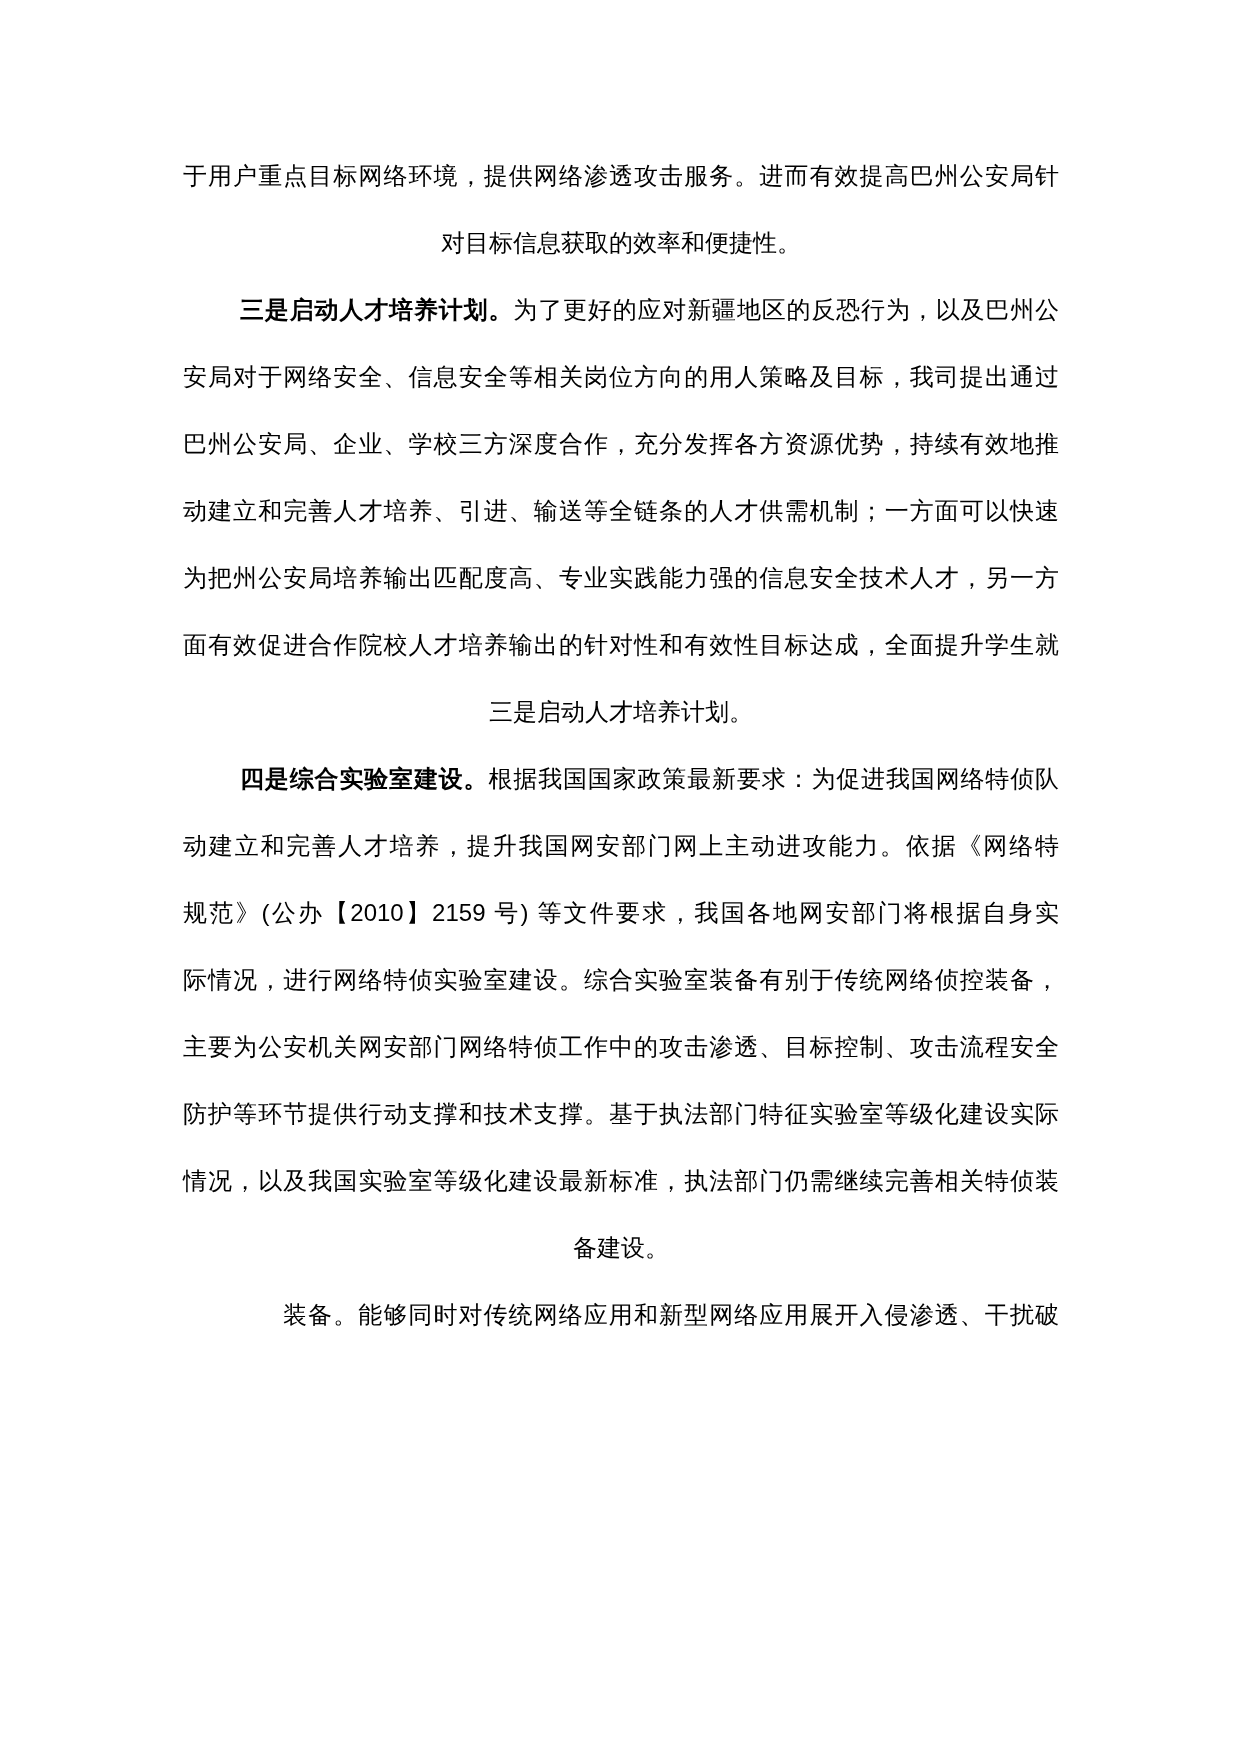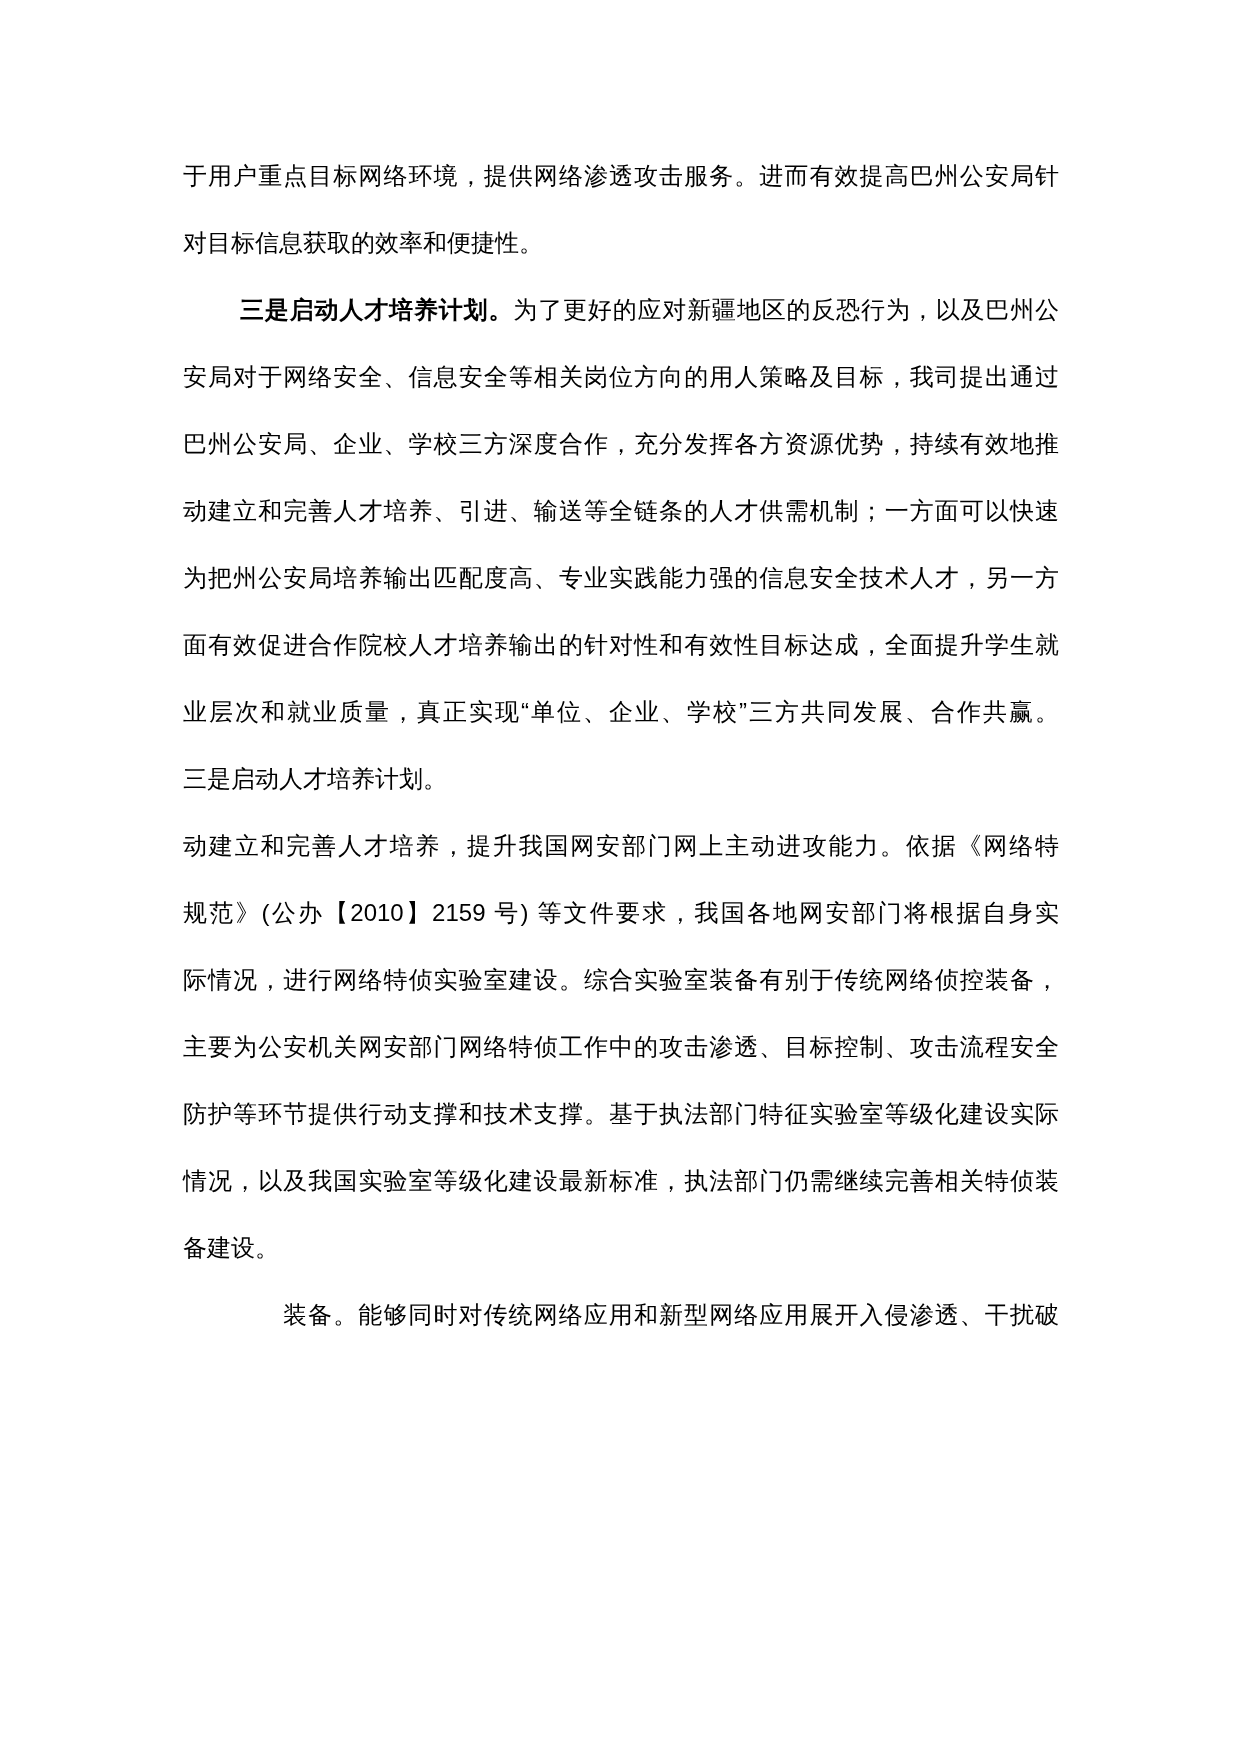--- a/index.html
+++ b/index.html
@@ -20,21 +20,21 @@
     position: absolute;
     left: 183px;
     top: 142px;
     width: 876px;
   }
   .line {
     height: 67px;
     line-height: 67px;
     font-size: 24px;
     color: #000000;
-    text-align: left;
+    text-align: center;
     letter-spacing: 0;
   }
   .line.j {
     text-align: justify;
     text-align-last: justify;
     text-justify: inter-character;
   }
   .line.indent {
     padding-left: 57px;
   }
@@ -67,25 +67,25 @@
     <div class="line j"><span>安局对于网络安全、信息安全等相关岗位方向的用人策略及目标，我司提出通过</span></div>
 
     <div class="line j"><span>巴州公安局、企业、学校三方深度合作，充分发挥各方资源优势，持续有效地推</span></div>
 
     <div class="line j"><span>动建立和完善人才培养、引进、输送等全链条的人才供需机制；一方面可以快速</span></div>
 
     <div class="line j"><span>为把州公安局培养输出匹配度高、专业实践能力强的信息安全技术人才，另一方</span></div>
 
     <div class="line j"><span>面有效促进合作院校人才培养输出的针对性和有效性目标达成，全面提升学生就</span></div>
 
-    <div class="line j"><span>业层次和就业质量，真正实现“单位、企业、学校”三方共同发展、合作共赢。</span></div>
 
 
     <div class="line"><span>三是启动人才培养计划。</span></div>
 
+    <div class="line j indent"><span class="b">四是综合实验室建设。</span><span>根据我国国家政策最新要求：为促进我国网络特侦队</span></div>
 
     <div class="line j"><span>动建立和完善人才培养，提升我国网安部门网上主动进攻能力。依据《网络特</span></div>
 
 
     <div class="line j"><span>规范》(公办【2010】2159 号) 等文件要求，我国各地网安部门将根据自身实</span></div>
 
     <div class="line j"><span>际情况，进行网络特侦实验室建设。综合实验室装备有别于传统网络侦控装备，</span></div>
 
     <div class="line j"><span>主要为公安机关网安部门网络特侦工作中的攻击渗透、目标控制、攻击流程安全</span></div>
 

